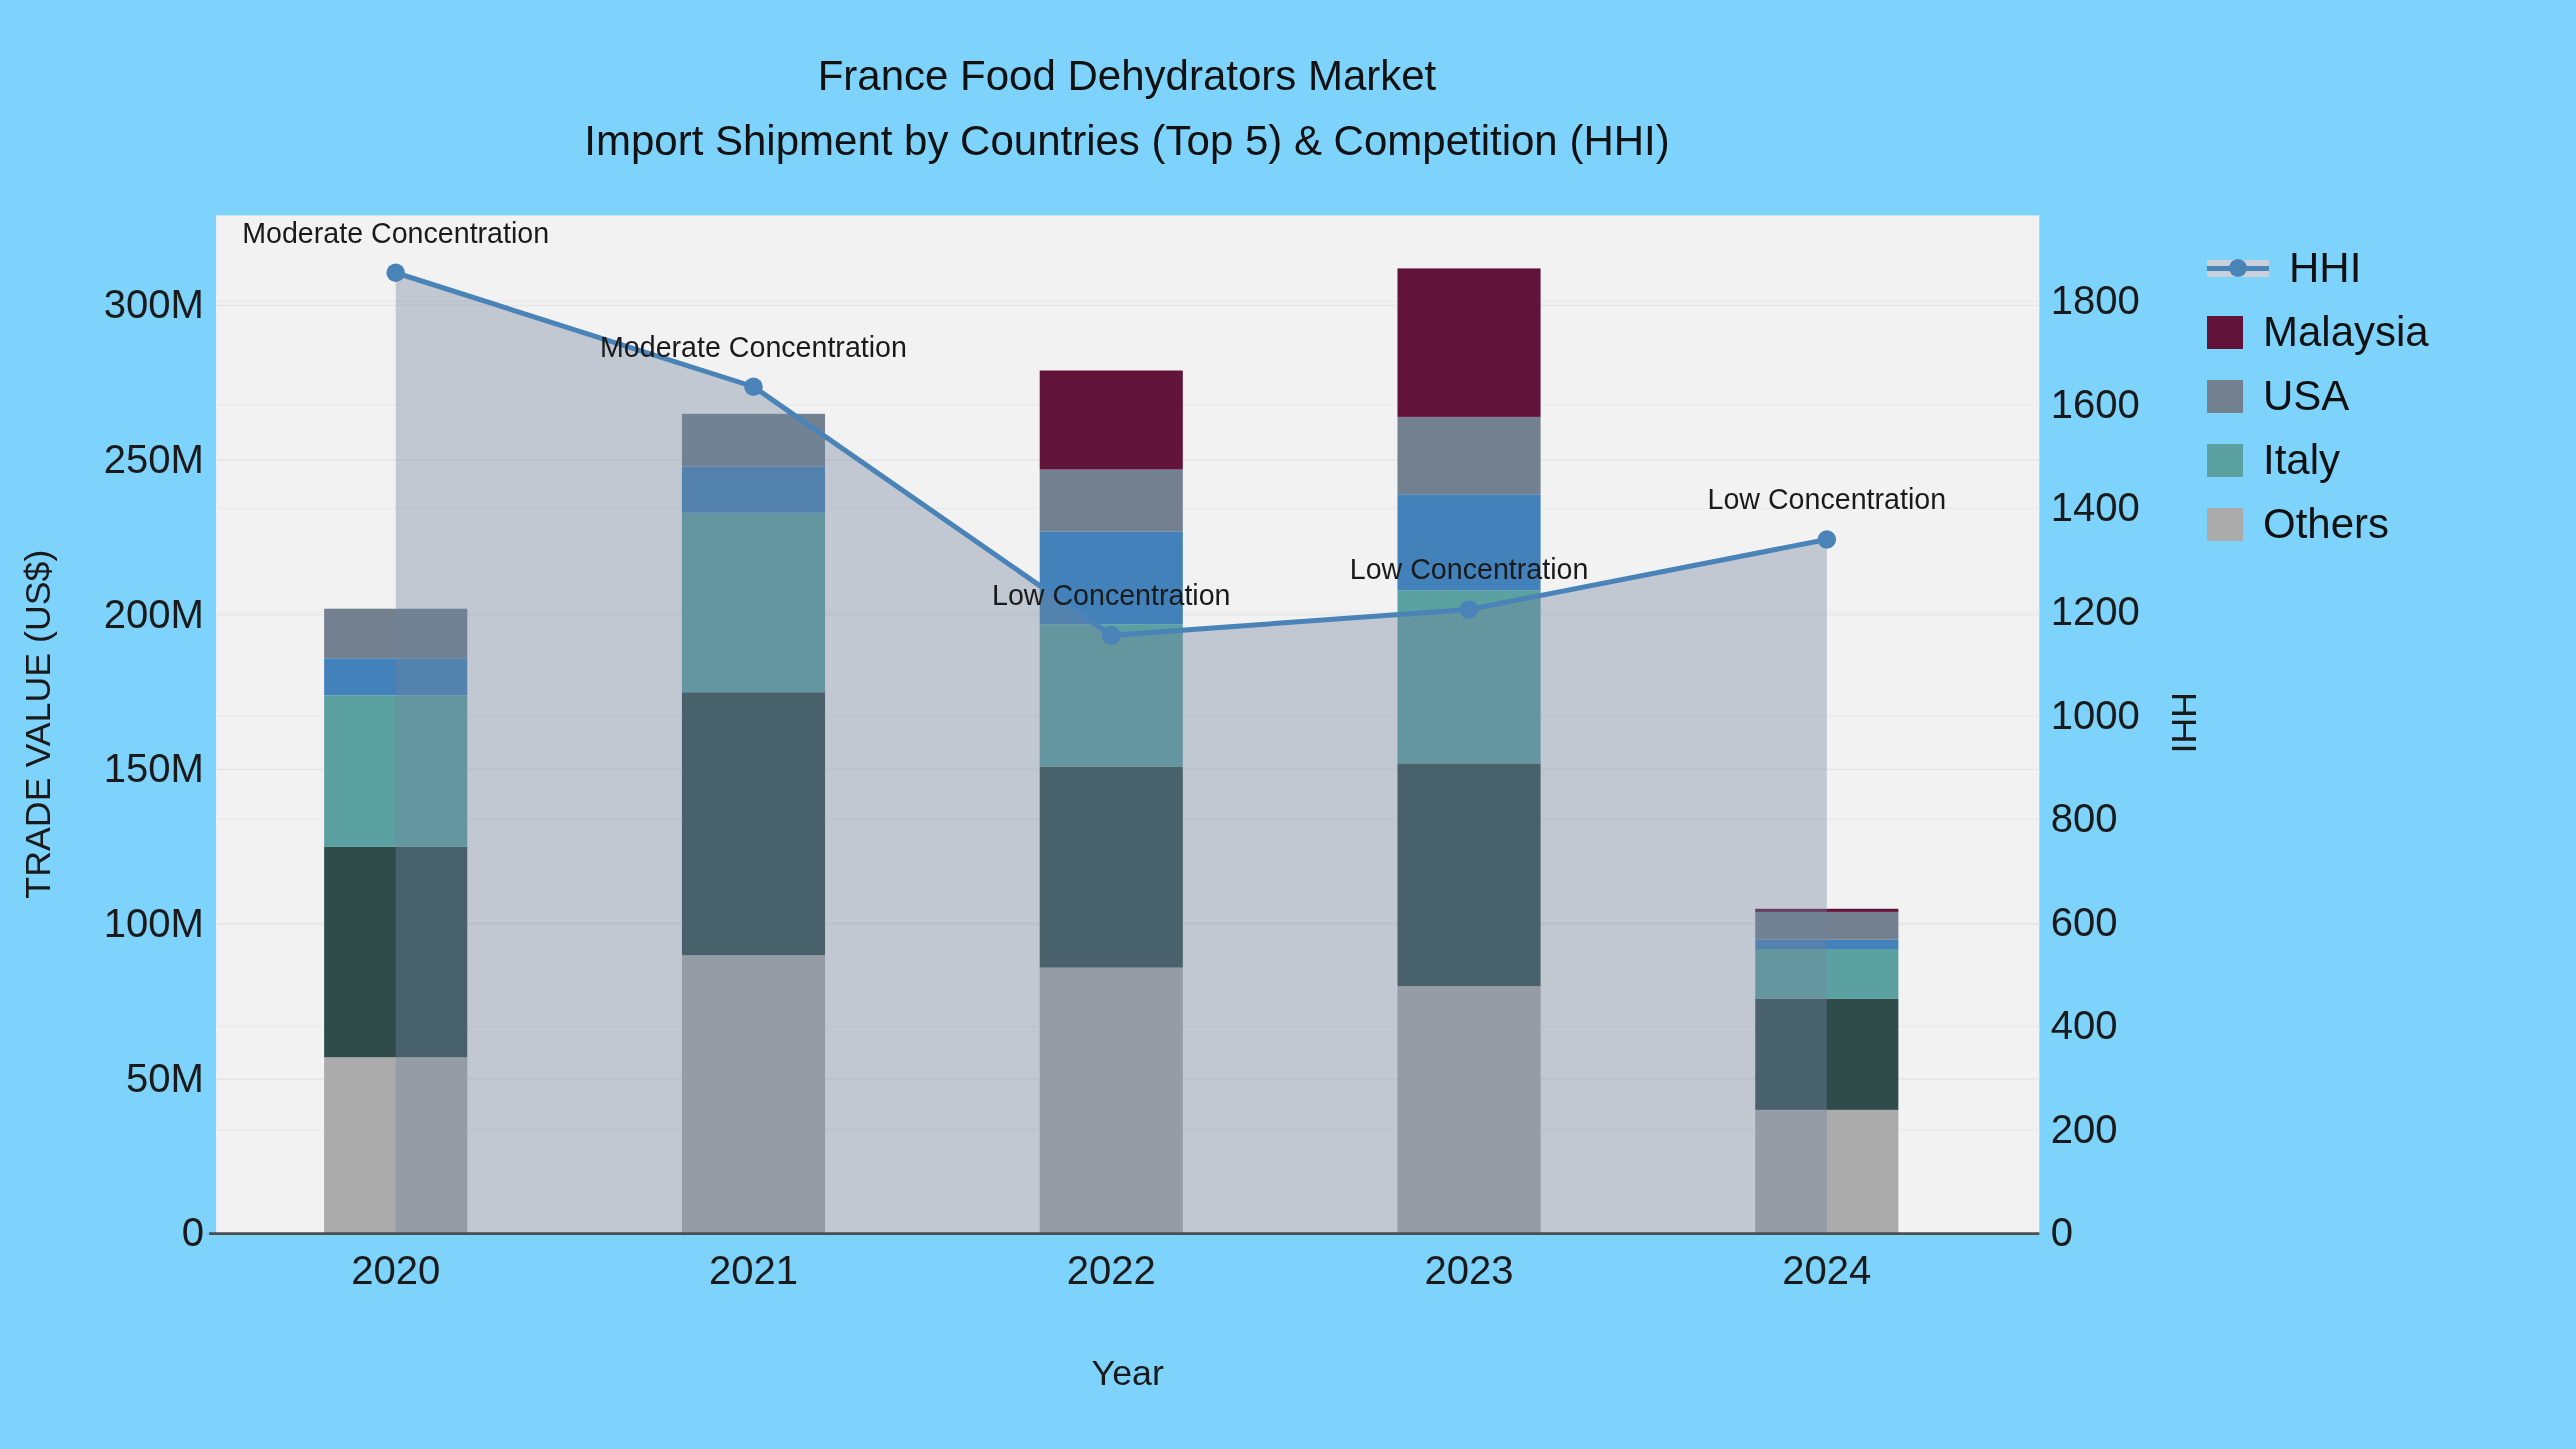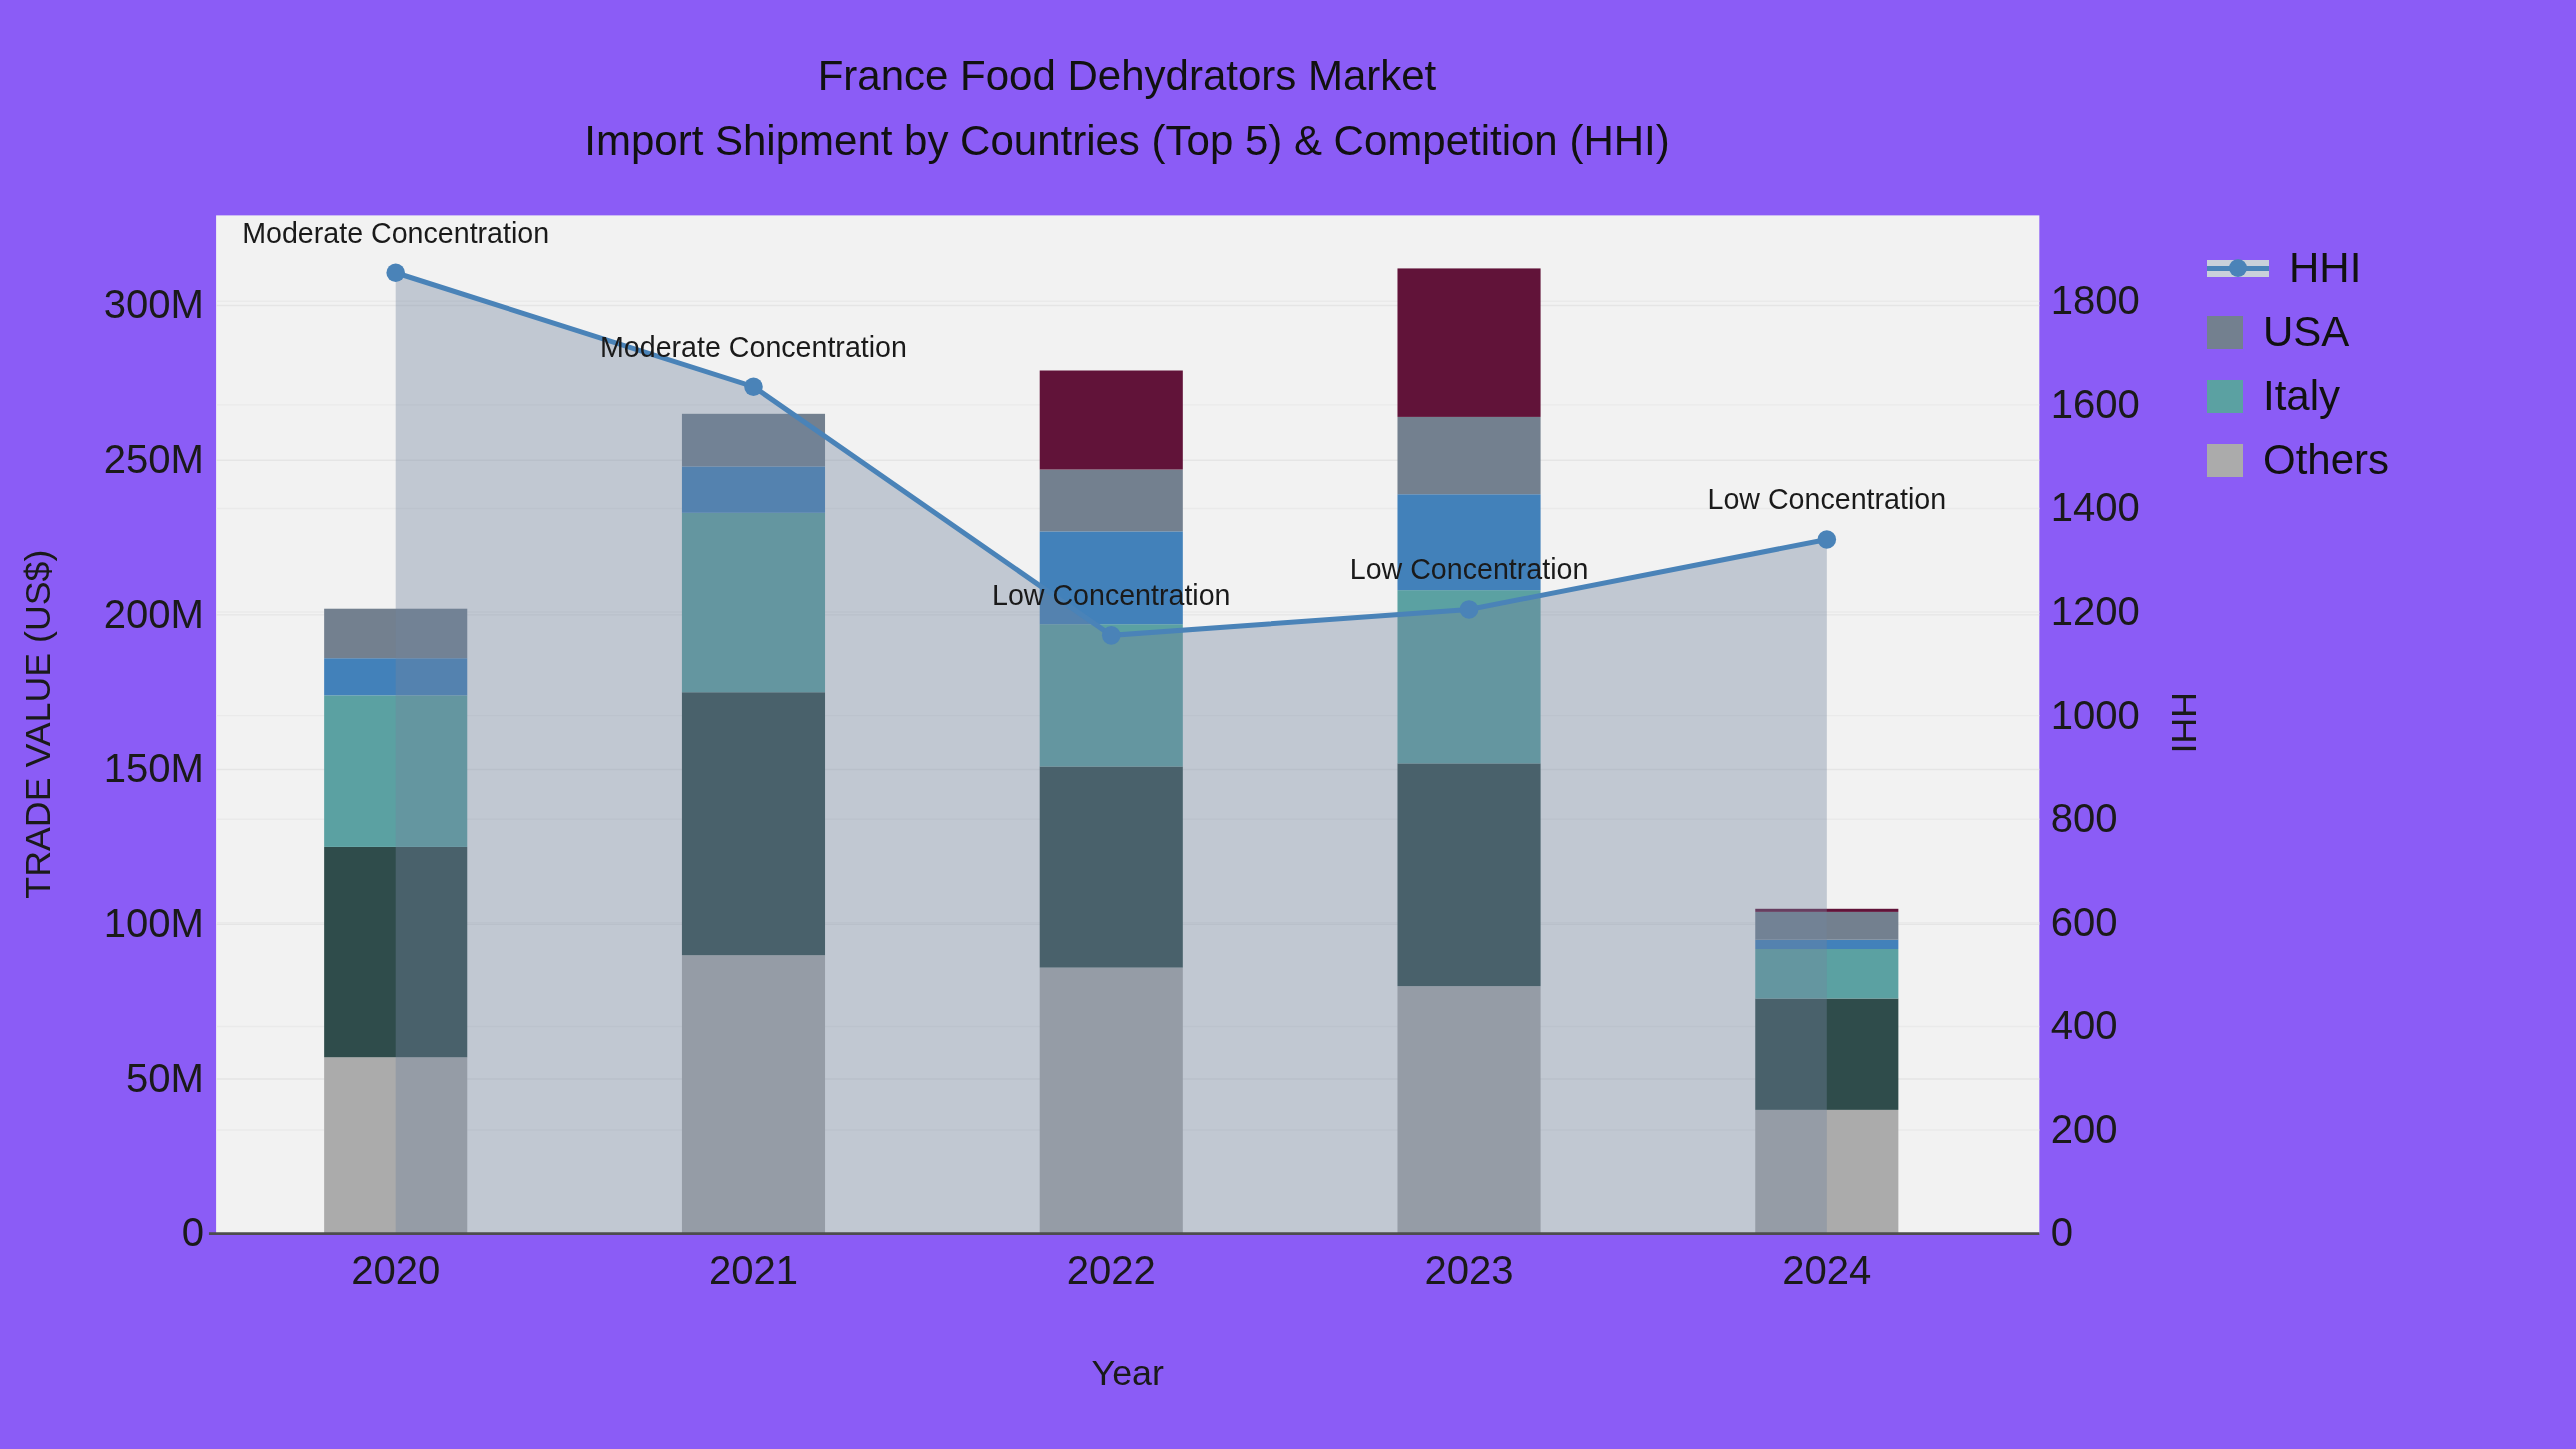--- a/index.html
+++ b/index.html
@@ -1,19 +1,19 @@
 <!DOCTYPE html>
 <html style="font-size:11.4px"><head>
 <meta charset="utf-8">
 <style>
   html,body{margin:0;padding:0;background:#ffffff;}
   .figure{
     position:relative;
     width:2576px;height:1449px;
-    background:#8b5cf6;
+    background:#7dd3fc;
     font-family:"Liberation Sans","DejaVu Sans",sans-serif;
     color:#1a1a1a;
     overflow:hidden;
   }
   .title-block{
     position:absolute;top:43px;left:0;width:2254px;
     text-align:center;line-height:1.55;
     font-size:42px;color:#111;
   }
   .chart-svg{position:absolute;top:0;left:0;}
@@ -138,20 +138,24 @@
   <div class="legend" id="legend">
       <div class="legend-item">
       <span class="legend-line-symbol">
           <span class="band"></span>
           <span class="line"></span>
           <span class="dot"></span>
         </span>
       <span class="legend-label">HHI</span>
     </div>
       <div class="legend-item">
+      <span class="legend-swatch" style="background: rgb(97, 19, 57);"></span>
+      <span class="legend-label">Malaysia</span>
+    </div>
+      <div class="legend-item">
       <span class="legend-swatch" style="background: rgb(115, 128, 143);"></span>
       <span class="legend-label">USA</span>
     </div>
       <div class="legend-item">
       <span class="legend-swatch" style="background: rgb(91, 161, 162);"></span>
       <span class="legend-label">Italy</span>
     </div>
       <div class="legend-item">
       <span class="legend-swatch" style="background: rgb(171, 171, 171);"></span>
       <span class="legend-label">Others</span>

